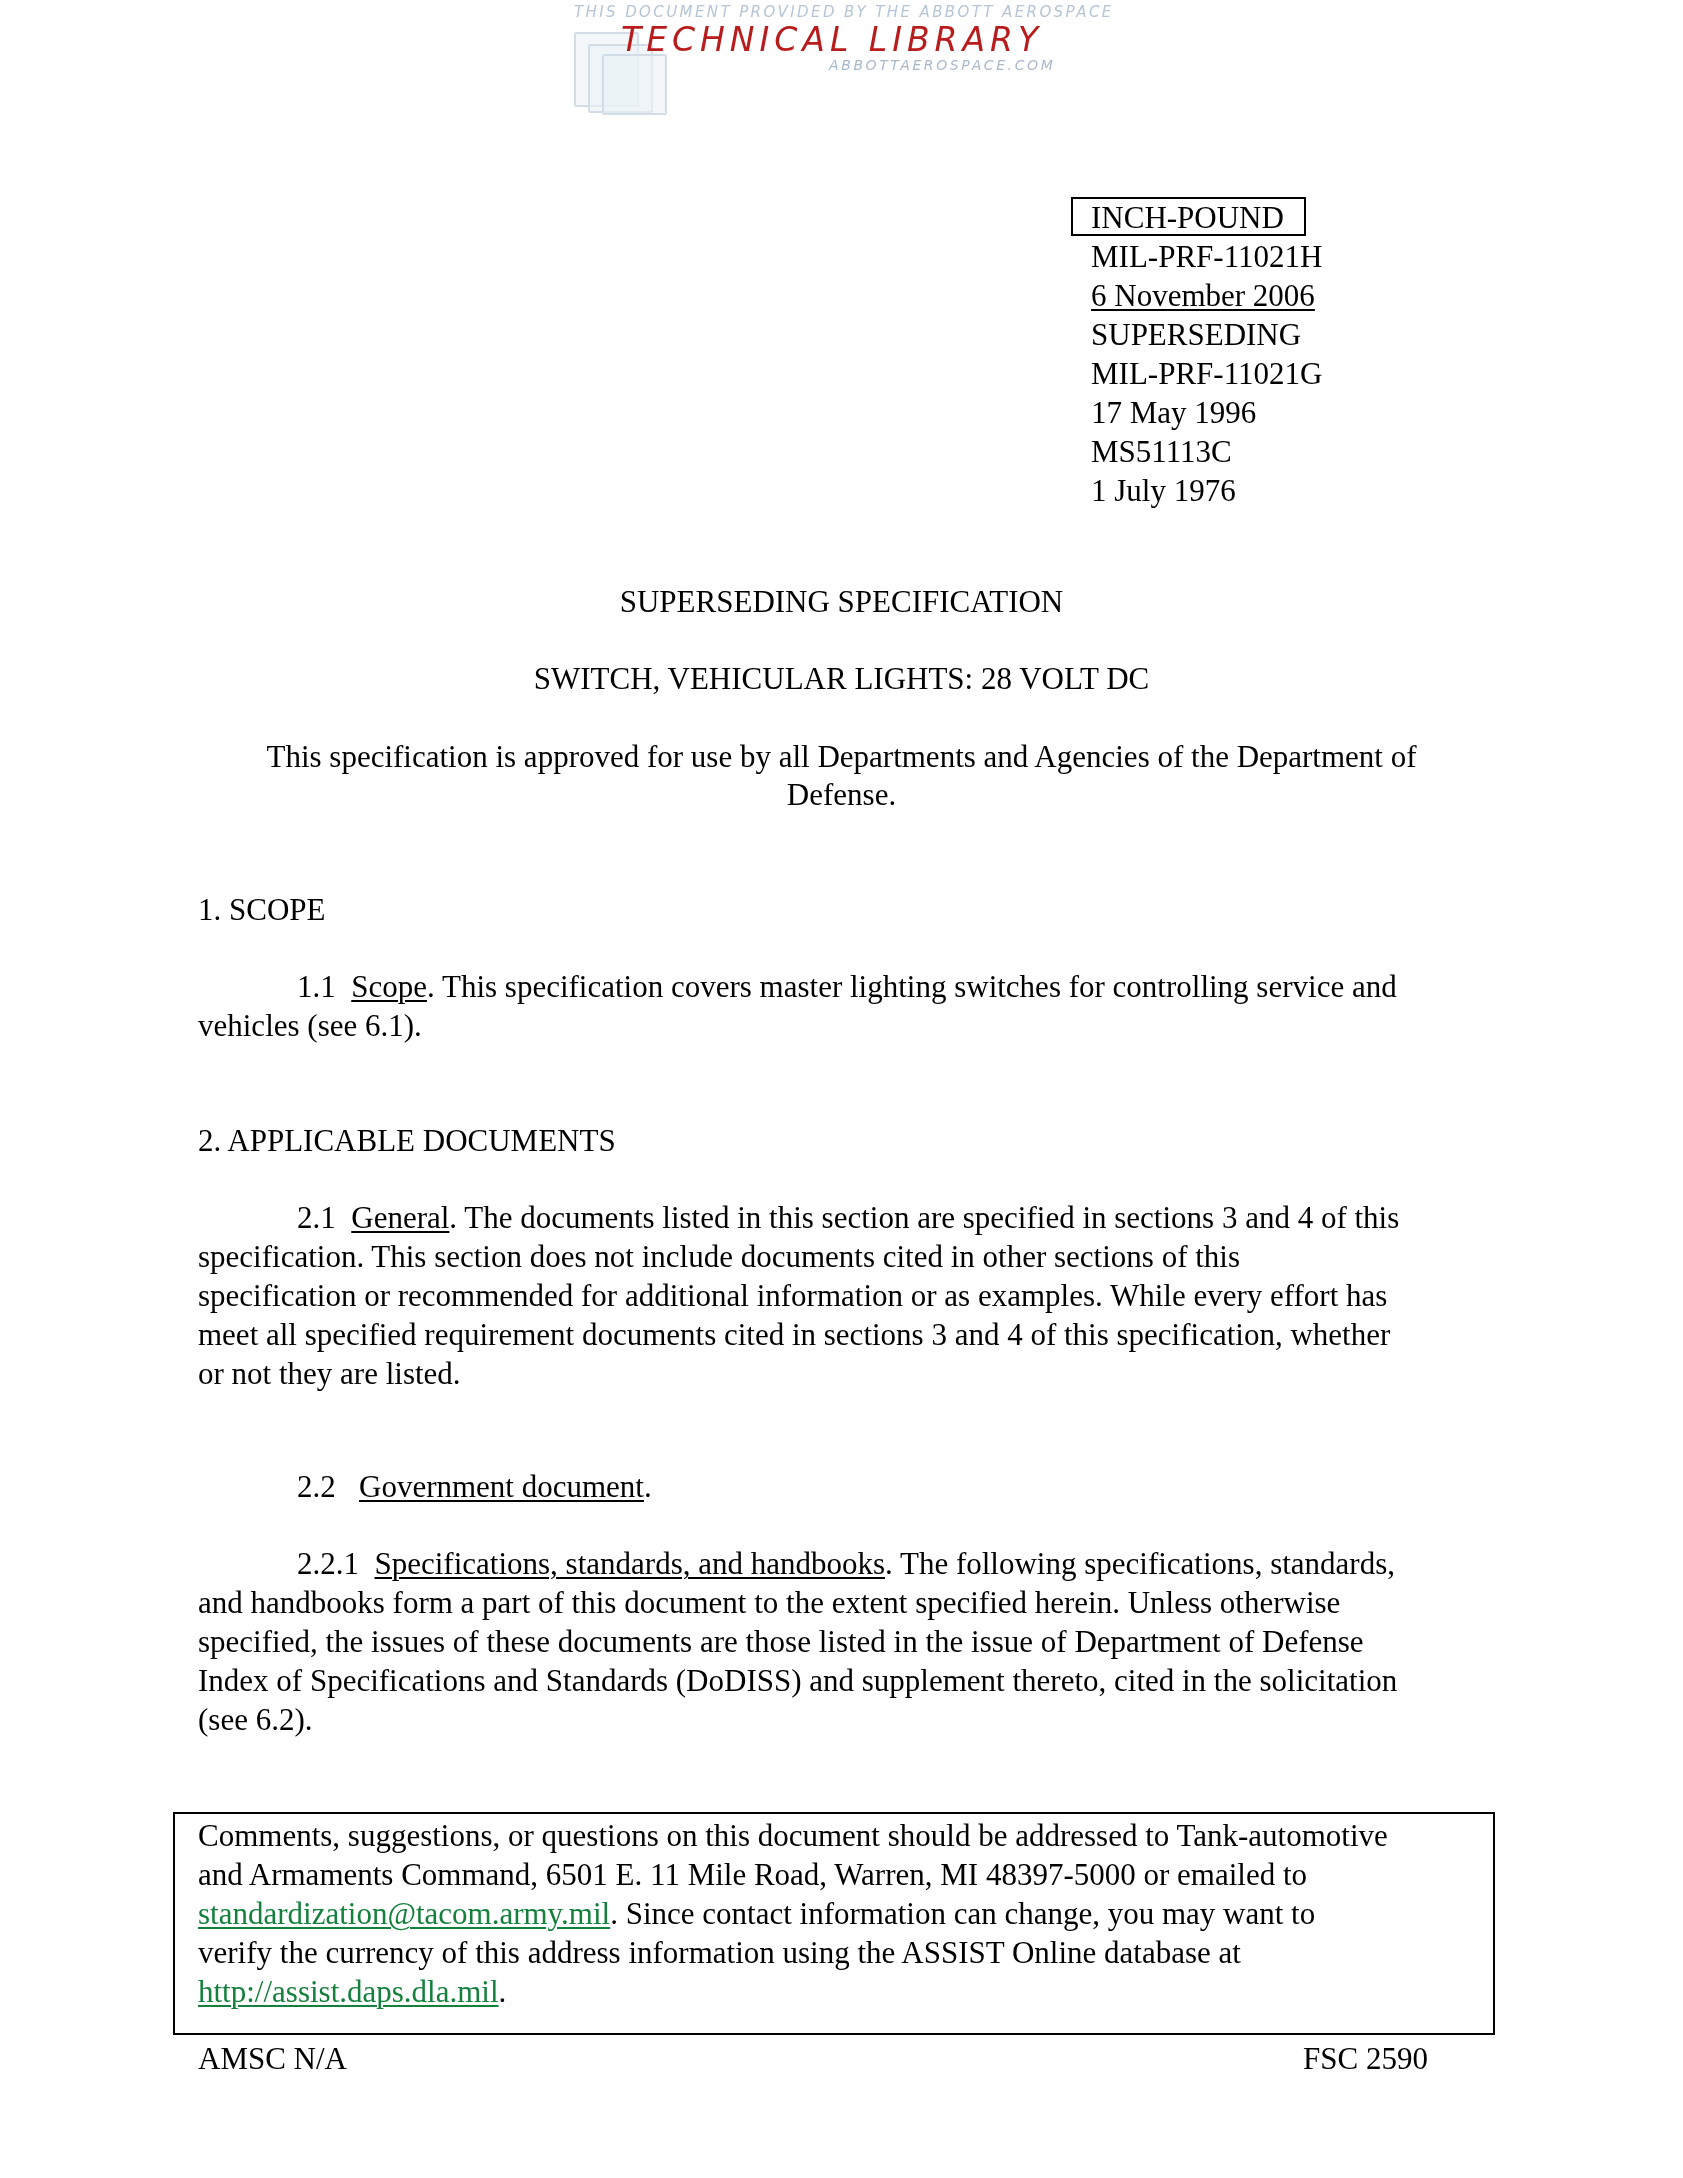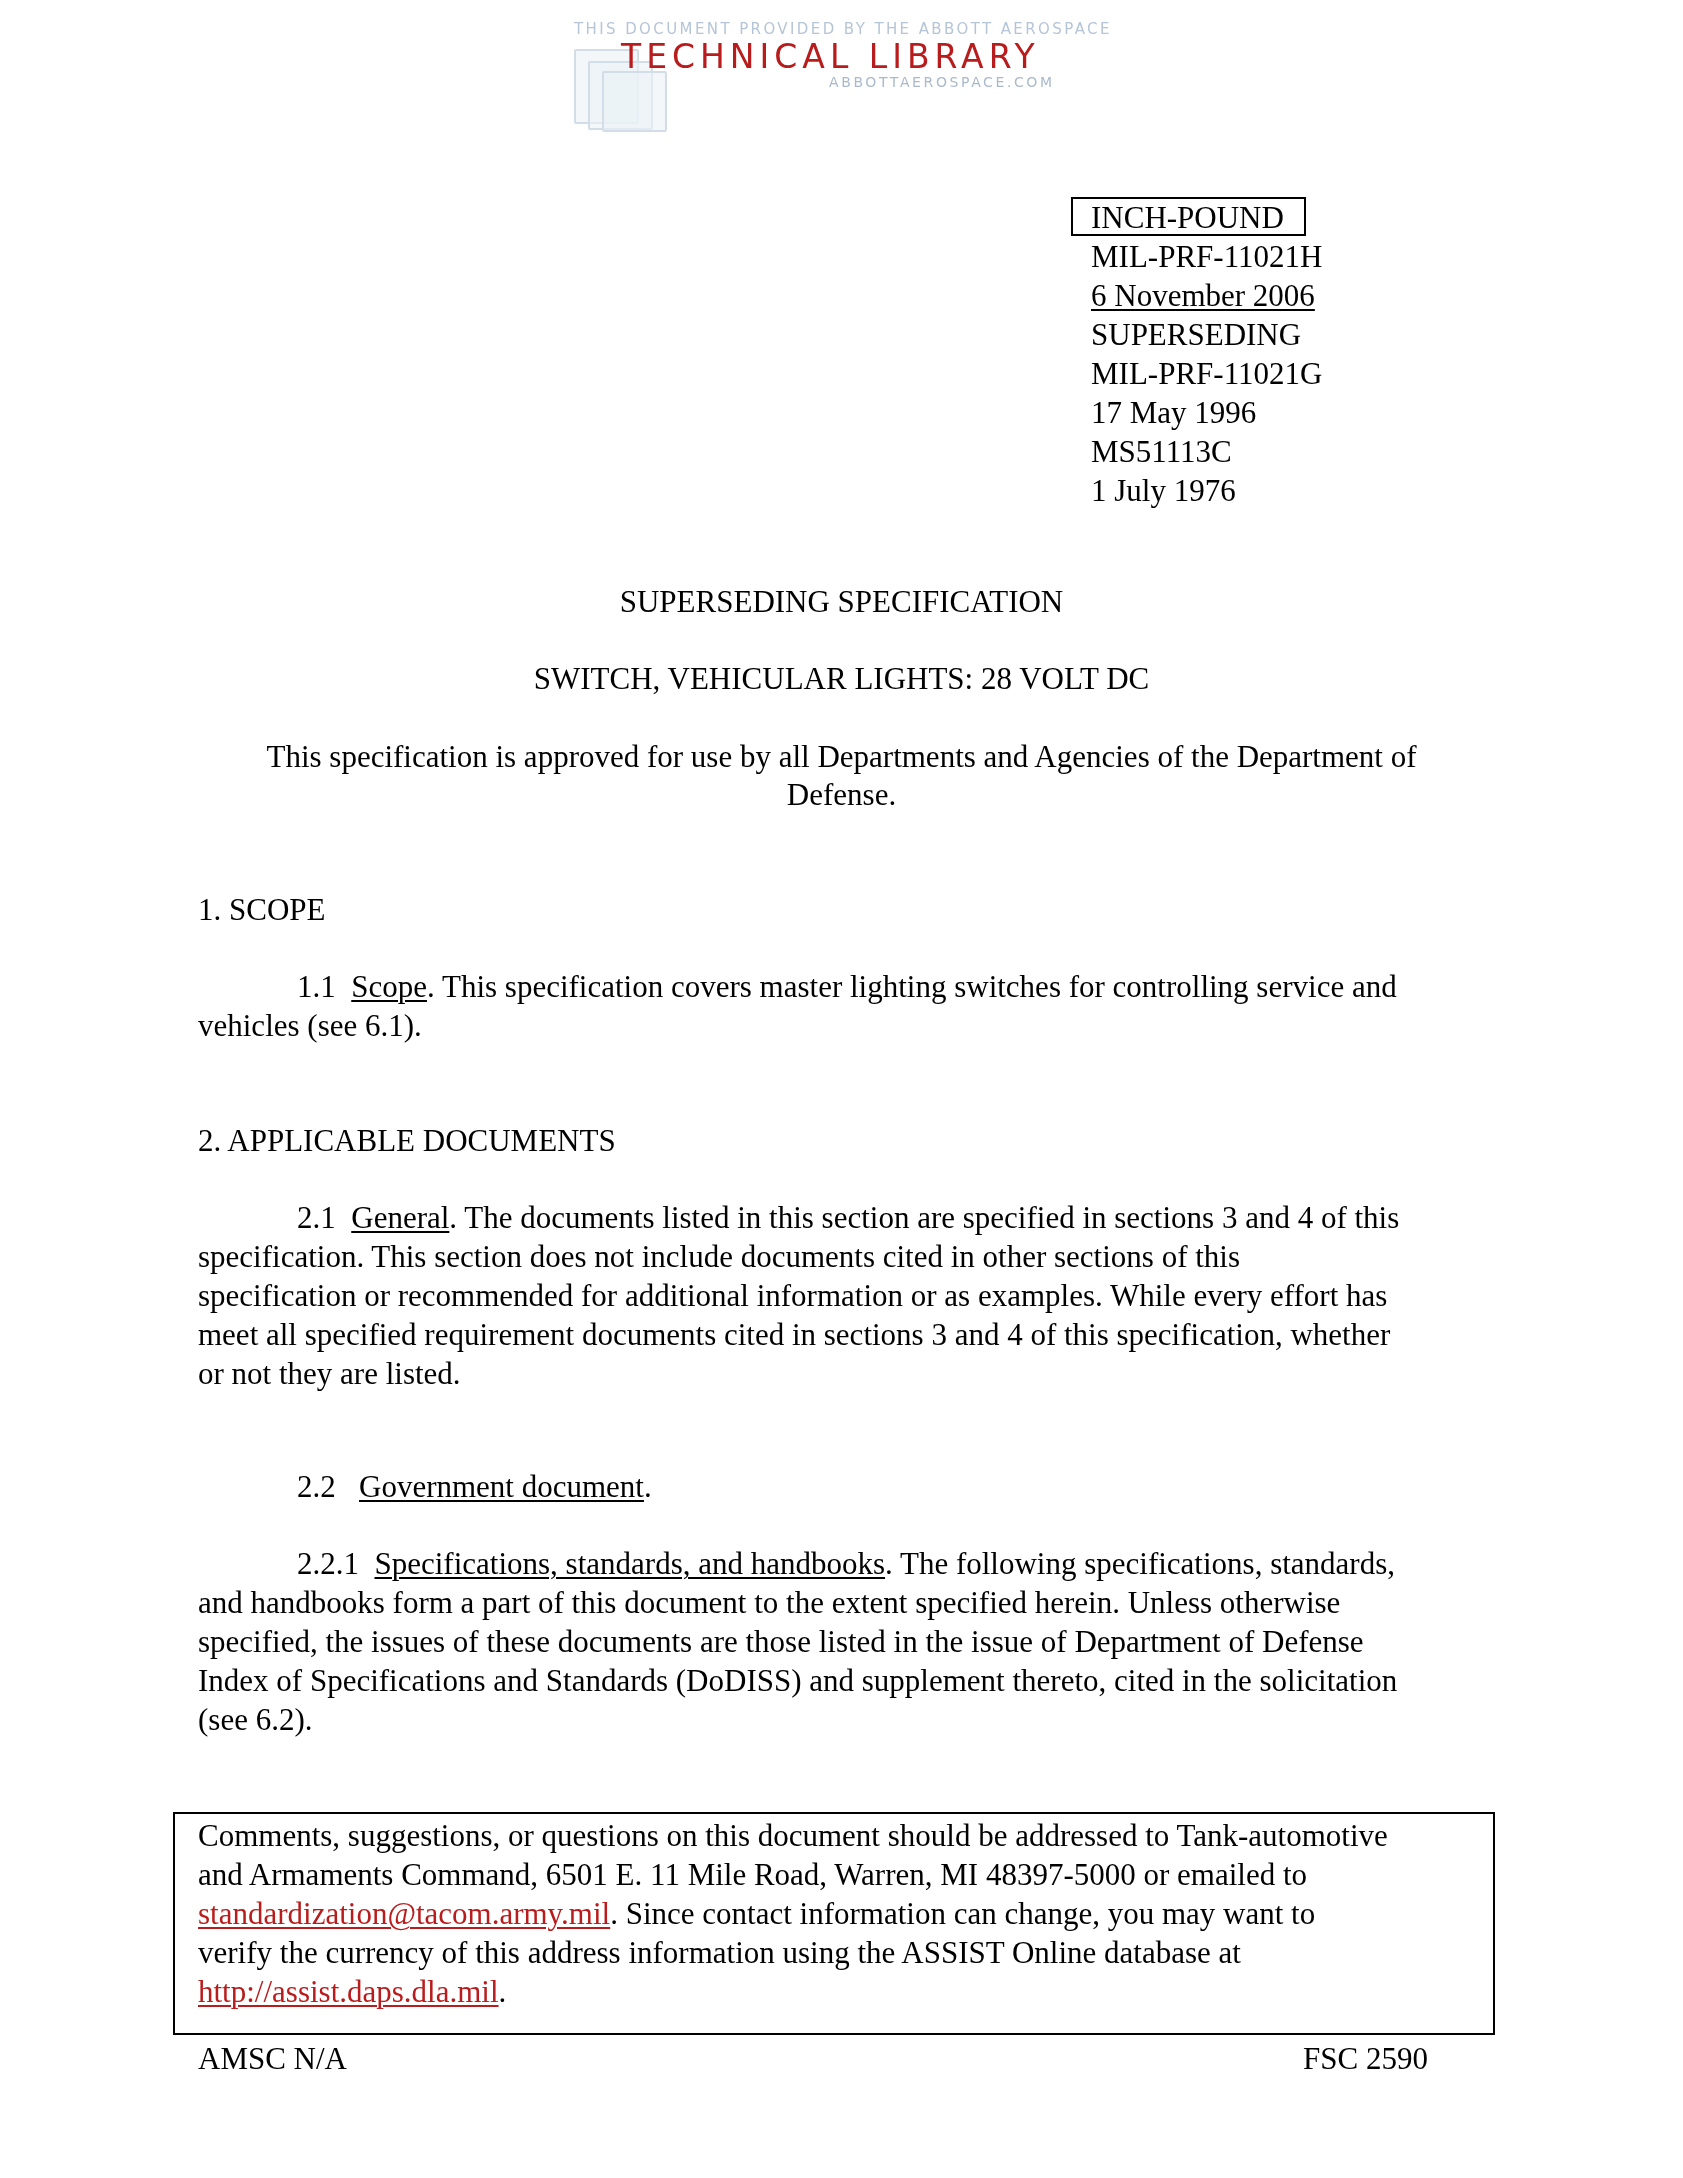--- a/index.html
+++ b/index.html
@@ -2,21 +2,21 @@
 <html><head>
 <meta charset="utf-8">
 <style>
   html, body { margin: 0; padding: 0; background: #ffffff; }
   body { width: 1683px; height: 2178px; position: relative; overflow: hidden;
          font-family: "Liberation Serif", "DejaVu Serif", serif; color: #000; }
   .abs { position: absolute; }
   .t { font-size: 31px; line-height: 39px; white-space: nowrap; }
 
   
-  #wm { left: 564px; top: 17px; width: 554px; height: 119px; }
+  #wm { left: 564px; top: 0px; width: 554px; height: 119px; font-style: italic; }
   #wm .pages { position: absolute; left: 10px; top: 14px; width: 99px; height: 97px; }
   #wm .pages div { position: absolute; border: 2px solid #d3dde8; background: rgba(235,241,247,0.6); border-radius: 2px; }
   #wm .line1 { position: absolute; left: 10px; top: 3px; font-family: "DejaVu Sans", sans-serif;
                font-size: 15px; letter-spacing: 2.4px; color: #b6c5d6; white-space: nowrap; }
   #wm .line2 { position: absolute; left: 57px; top: 20px; font-family: "DejaVu Sans", sans-serif;
                font-size: 33px; letter-spacing: 5px; color: #b91c1c; white-space: nowrap; }
   #wm .line3 { position: absolute; left: 265px; top: 57px; font-family: "DejaVu Sans", sans-serif;
                font-size: 14px; letter-spacing: 2.6px; color: #a9b9cb; white-space: nowrap; }
 
   
@@ -27,21 +27,21 @@
 
   .center { left: 0; width: 1683px; text-align: center; }
 
   .body-text { left: 198px; width: 1287px; font-size: 31px; line-height: 39px; }
   .ind { padding-left: 99px; }
   .nowrap-lines div { white-space: nowrap; }
 
   #comment-box { left: 173px; top: 1812px; width: 1322px; height: 223px; border: 2.5px solid #000; box-sizing: border-box; }
   #comment-text { left: 198px; top: 1816px; }
   #comment-text div { white-space: nowrap; height: 39px; font-size: 31px; line-height: 39px; }
-  a.link { color: #b91c1c; text-decoration: underline; text-underline-offset: 3px; text-decoration-thickness: 2px; }
+  a.link { color: #15803d; text-decoration: underline; text-underline-offset: 3px; text-decoration-thickness: 2px; }
 </style>
 </head>
 <body>
 
 <div id="wm" class="abs">
   <div class="pages">
     <div style="left:0;top:18px;width:61px;height:71px;"></div>
     <div style="left:14px;top:30px;width:61px;height:65px;"></div>
     <div style="left:28px;top:40px;width:61px;height:57px;"></div>
   </div>

